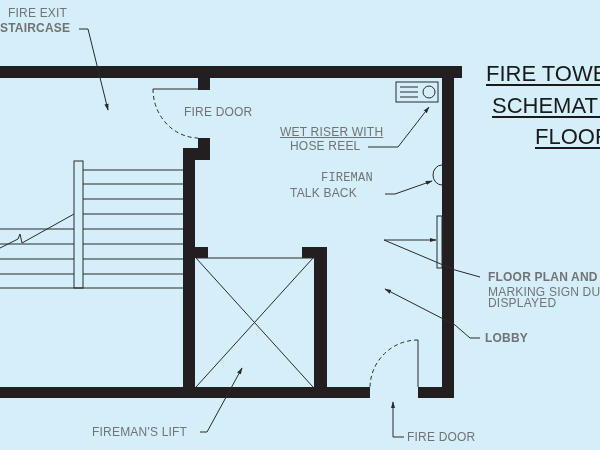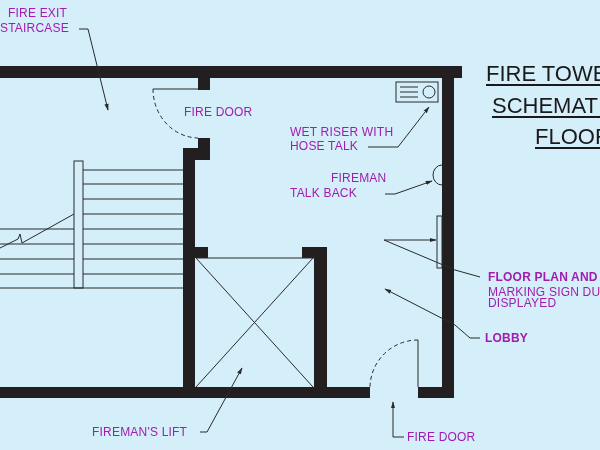--- a/index.html
+++ b/index.html
@@ -1,18 +1,18 @@
 <!DOCTYPE html>
 <html><head>
 <meta charset="utf-8">
 <style>
   html, body { margin: 0; padding: 0; }
   body { width: 600px; height: 450px; background: #d4eefa; overflow: hidden; position: relative; font-family: "Liberation Sans", sans-serif; }
   svg { position: absolute; left: 0; top: 0; }
-  .lbl { position: absolute; color: #a21caf; font-size: 12px; line-height: 15px; letter-spacing: 0.2px; white-space: nowrap; }
+  .lbl { position: absolute; color: #737373; font-size: 12px; line-height: 15px; letter-spacing: 0.2px; white-space: nowrap; }
   .title { position: absolute; color: #1a1a1a; font-size: 22px; line-height: 26px; text-decoration: underline; text-decoration-thickness: 2px; text-underline-offset: 3px; white-space: nowrap; text-align: right; }
 </style>
 </head>
 <body>
 
 <svg width="600" height="450" viewBox="0 0 600 450">
   <g fill="#231f20">
 
     <rect x="0" y="66" width="462" height="12"></rect>
 
@@ -95,28 +95,28 @@
     <polyline points="200,432 207,432 242,368" marker-end="url(#arr)"></polyline>
     <polyline points="404,437 393,437 393,402" marker-end="url(#arr)"></polyline>
   </g>
 </svg>
 
 <div class="title" style="left:486px; top:61px;">FIRE TOWER</div>
 <div class="title" style="left:492px; top:93px;">SCHEMATIC</div>
 <div class="title" style="left:535px; top:124px;">FLOOR</div>
 
 <div class="lbl" style="left:8px; top:6px;">FIRE EXIT</div>
-<div class="lbl" style="left:0px; top:21px;">STAIRCASE</div>
+<div class="lbl" style="left:0px; top:21px;font-weight:bold;">STAIRCASE</div>
 
 <div class="lbl" style="left:184px; top:105px;">FIRE DOOR</div>
 
-<div class="lbl" style="left:290px; top:125px;">WET RISER WITH</div>
-<div class="lbl" style="left:290px; top:139px;">HOSE TALK</div>
+<div class="lbl" style="left:280px; top:125px;text-decoration:underline;">WET RISER WITH</div>
+<div class="lbl" style="left:290px; top:139px;">HOSE REEL</div>
 
-<div class="lbl" style="left:331px; top:171px;">FIREMAN</div>
+<div class="lbl" style="left:321px; top:171px;font-family:Liberation Mono, monospace;">FIREMAN</div>
 <div class="lbl" style="left:290px; top:186px;">TALK BACK</div>
 
 <div class="lbl" style="left:488px; top:270px;font-weight:bold;">FLOOR PLAN AND</div>
 <div class="lbl" style="left:488px; top:285px;">MARKING SIGN DULY</div>
 <div class="lbl" style="left:488px; top:296px;">DISPLAYED</div>
 
 <div class="lbl" style="left:485px; top:331px;font-weight:bold;">LOBBY</div>
 
 <div class="lbl" style="left:92px; top:425px;">FIREMAN'S LIFT</div>
 

